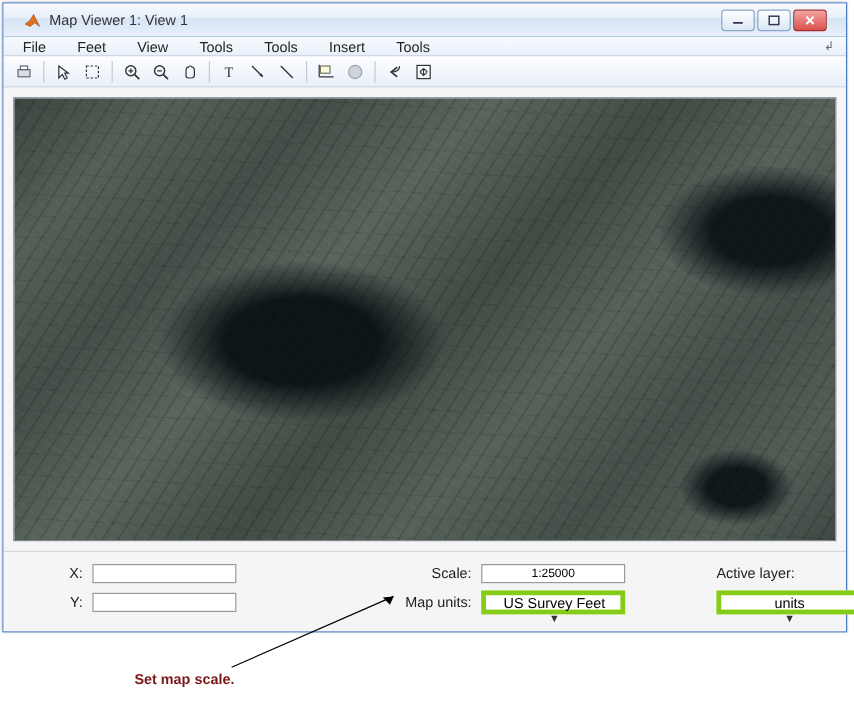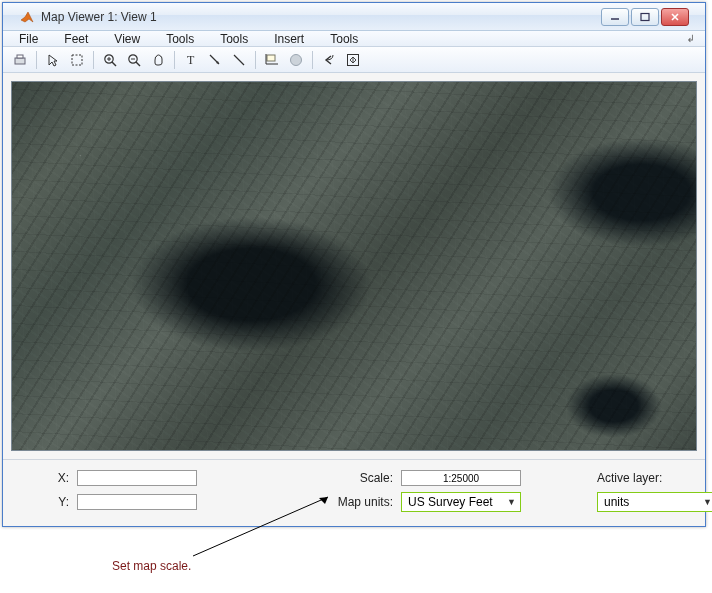--- a/index.html
+++ b/index.html
@@ -135,37 +135,38 @@
   .lbl { text-align: right; color: #222; }
   .field {
     height: 16px;
     border: 1px solid #999;
     background: #fff;
     padding: 0 14px;
     font-size: 10px;
   }
   .combo {
     height: 20px;
-    border: 1px solid #84cc16;
+    border: 4px solid #84cc16;
     background: #fff;
     display:flex; align-items:center;
     padding: 0 4px 0 6px;
     font-size: 12px;
     justify-content: space-between;
+    flex-direction: column;
   }
   .combo .caret { font-size:9px; color:#333; }
   .annotation {
     position: relative;
     height: 50px;
   }
   .annotation-text {
     position:absolute;
     left: 112px; top: 30px;
     color: #7a1818;
-    font-weight: normal;
+    font-weight: bold;
     font-size: 12px;
   }
   .annotation svg {
     position:absolute;
     left: 188px; top: -38px;
   }
 </style>
 </head>
 <body>
 

